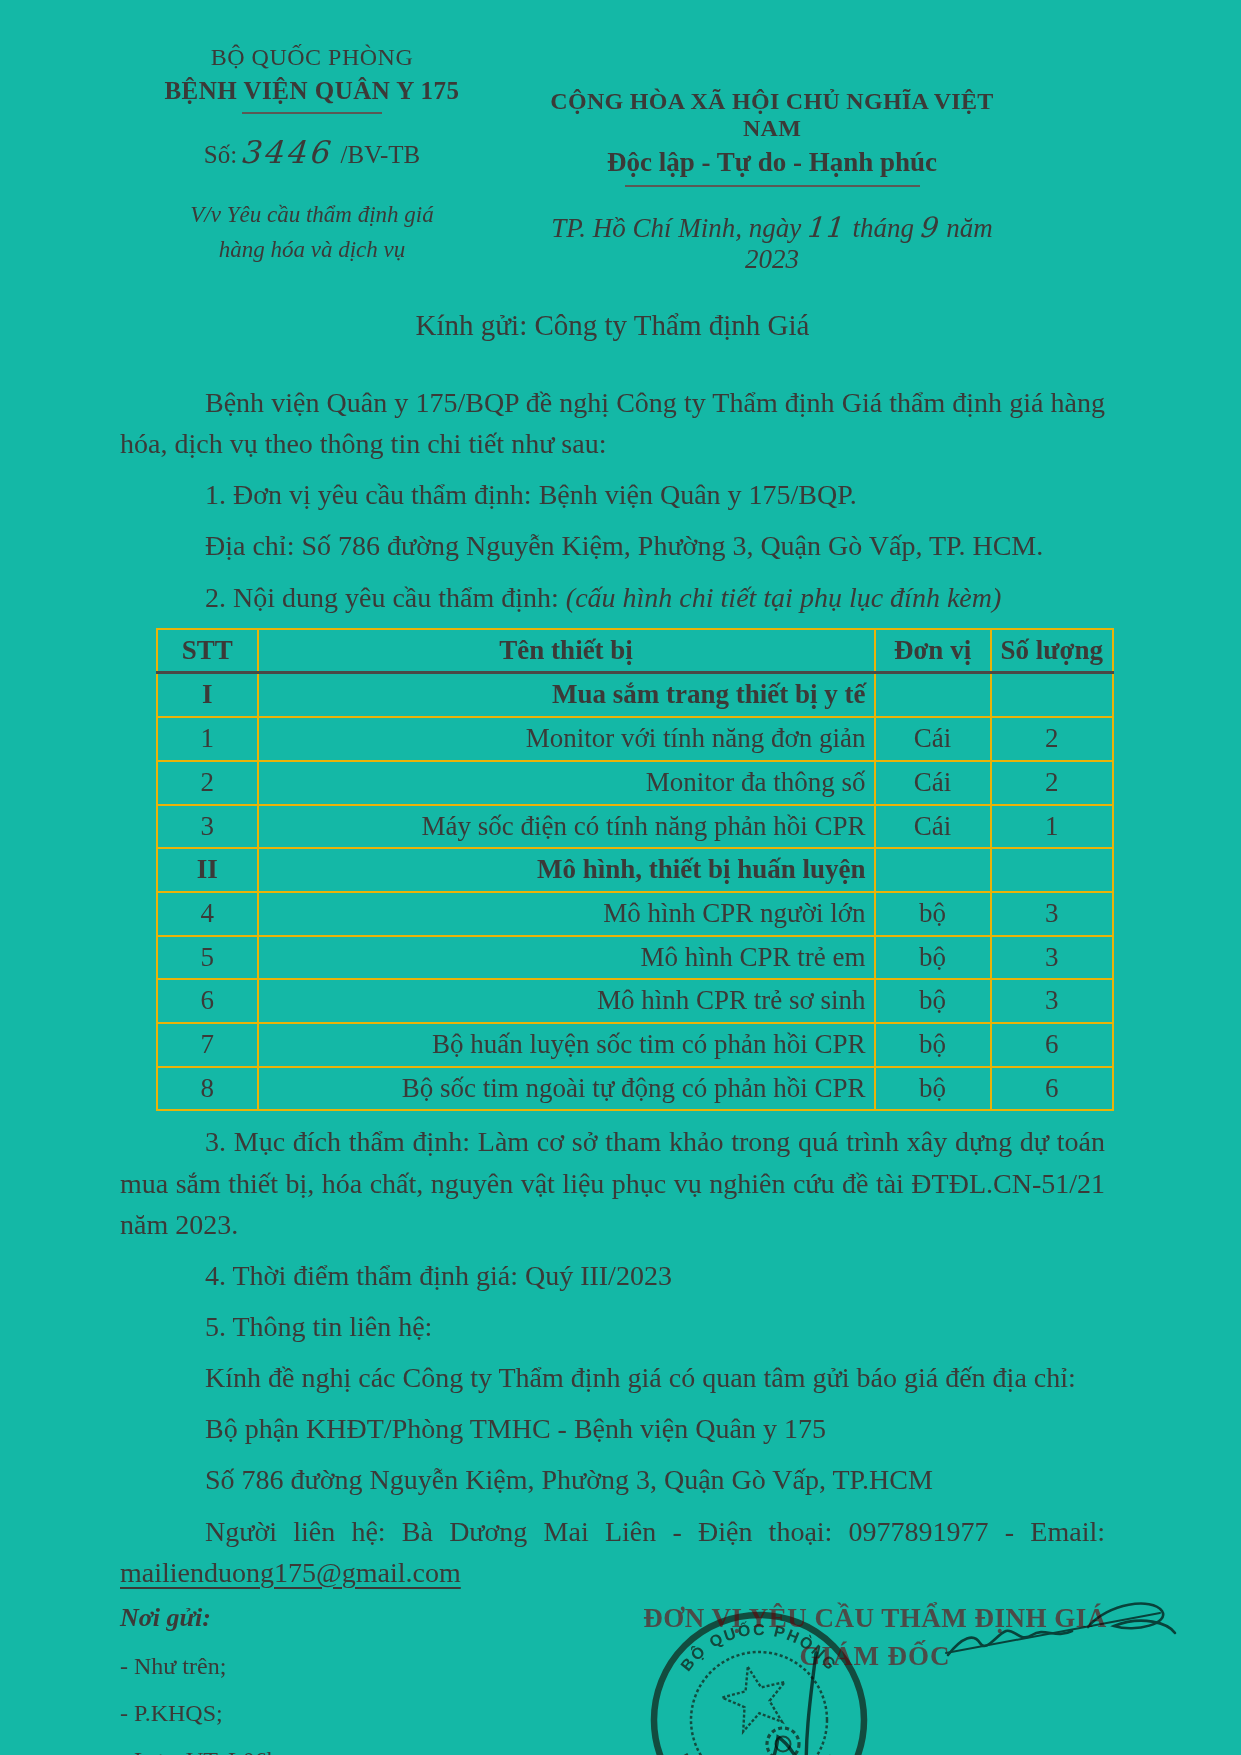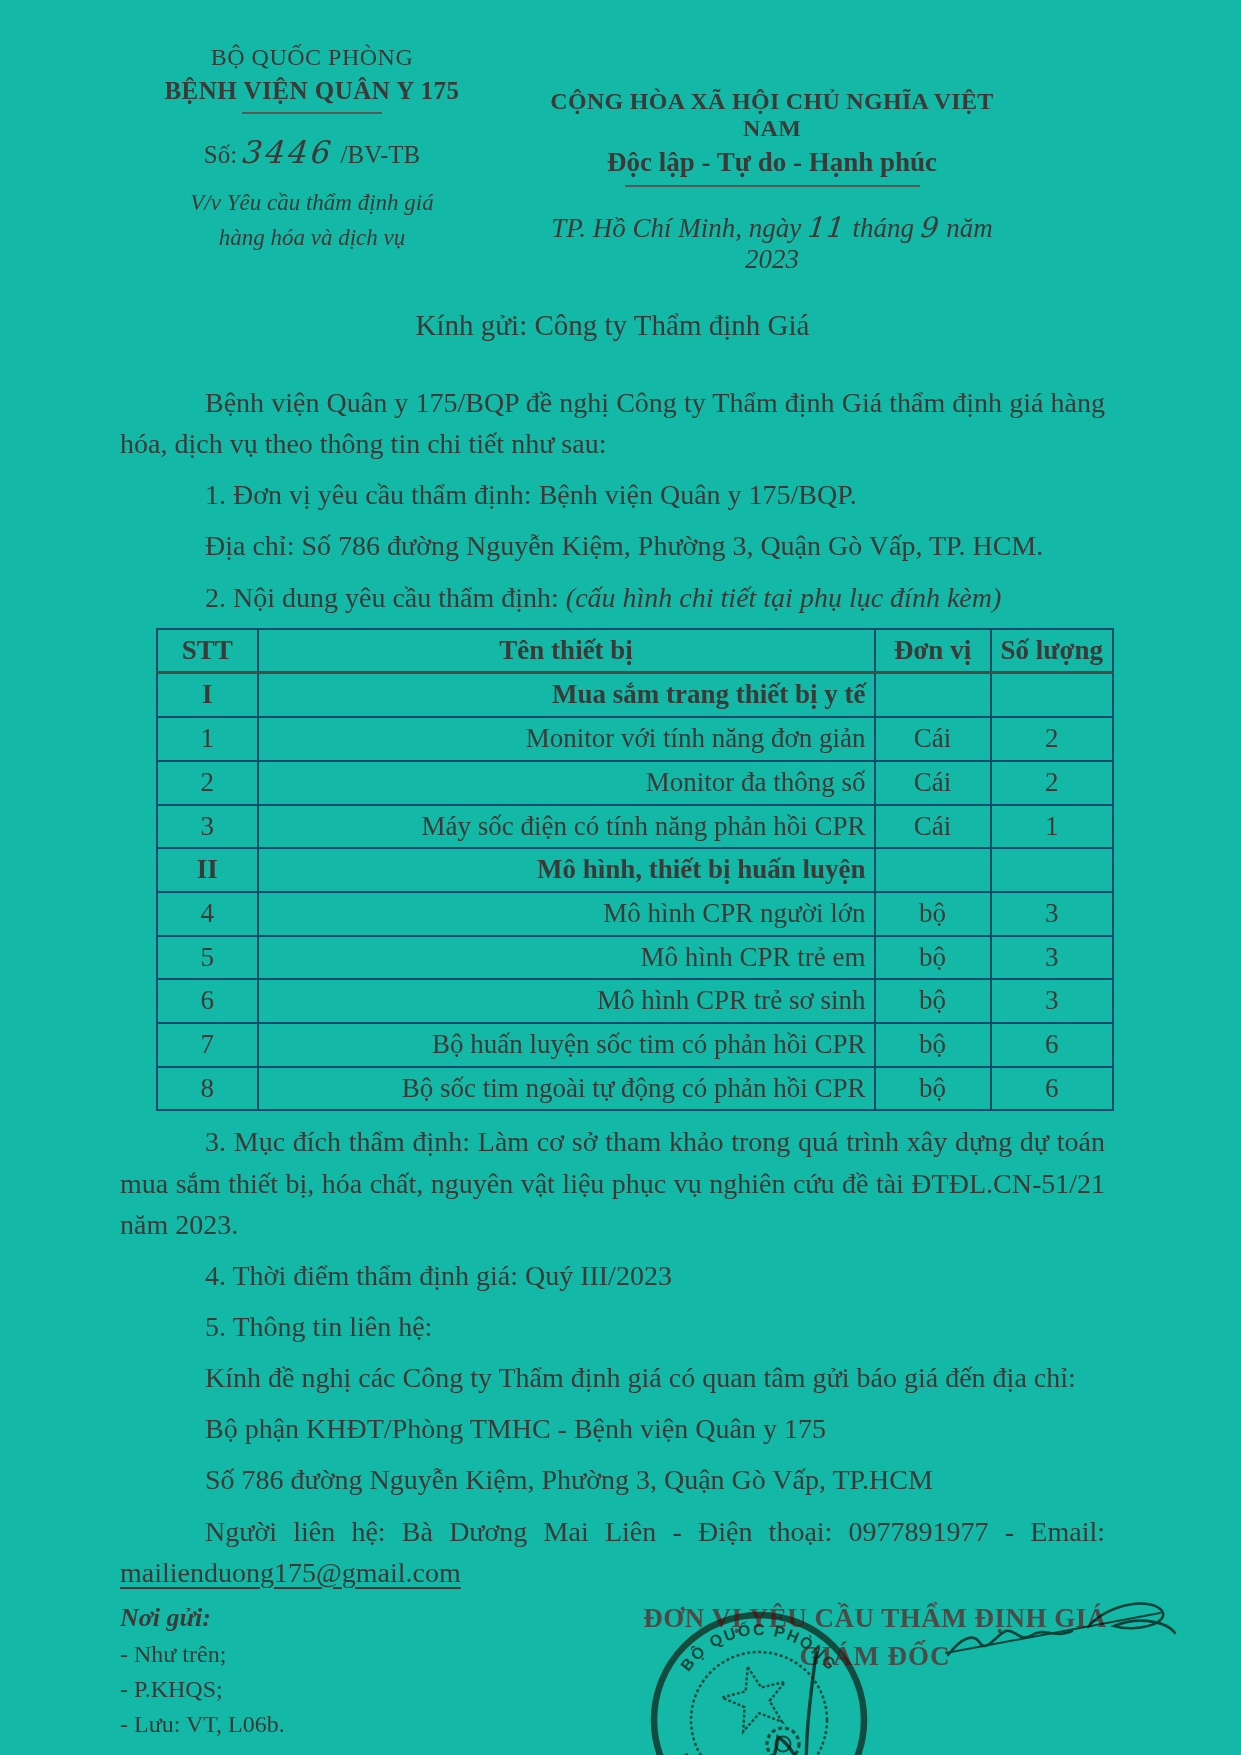--- a/index.html
+++ b/index.html
@@ -21,53 +21,53 @@
   .org-name{font-size:25px;font-weight:bold;margin-top:6px;letter-spacing:.5px;}
   .rule-sm{width:140px;border-bottom:2px solid #5a5955;margin:7px auto 0;}
   .rule-lg{width:295px;border-bottom:2px solid #5a5955;margin:7px auto 0;}
   .nat1{font-size:24px;font-weight:bold;letter-spacing:.3px;}
   .nat2{font-size:27px;font-weight:bold;margin-top:5px;}
   .doc-no{font-size:25px;margin-top:20px;}
   .hand{font-style:italic;font-family:"DejaVu Serif",serif;letter-spacing:3px;display:inline-block;transform:skewX(-6deg);}
   .doc-no .hand{font-size:31px;}
   .place-date{font-size:27px;font-style:italic;margin-top:24px;}
   .place-date .hand{font-size:28px;letter-spacing:1px;}
-  .subject{font-size:23px;font-style:italic;margin-top:16px;line-height:1.5;}
+  .subject{font-size:23px;font-style:italic;margin-top:28px;line-height:1.5;}
   
   .salutation{text-align:center;font-size:29px;margin-top:34px;}
   .body{margin-top:40px;font-size:28px;line-height:1.47;}
   .para{margin:0 0 10px 0;text-indent:85px;}
   .just{text-align:justify;}
   .italic{font-style:italic;}
   
   table.items{
     border-collapse:collapse;
     width:958px;margin:8px 0 10px 36px;
     font-size:27px;
   }
   table.items th,table.items td{
-    border:2px solid #0c4a6e;
+    border:2px solid #eab308;
     padding:1px 8px;height:34px;
     font-weight:normal;
   }
   table.items thead th{font-weight:bold;border-bottom:3px solid #4a4946;}
   .col-stt{width:84px;text-align:center;}
   .col-name{width:620px;text-align:right;}
   .col-unit{width:100px;text-align:center;margin-left:26px;}
   .col-qty{width:106px;text-align:center;}
   thead .col-name{text-align:center;}
   tr.section td{font-weight:bold;}
   
   .contact{margin:0 0 6px 0;text-indent:85px;text-align:justify;}
   .email{text-decoration:underline;text-underline-offset:5px;}
   
   .footer{position:relative;height:330px;margin-top:10px;}
   .send-to{position:absolute;left:0;top:0;font-size:24px;}
   .send-to .label{font-size:26px;font-weight:bold;font-style:italic;}
-  .send-to .item{margin-top:8px;}
+  .send-to .item{margin-top:20px;}
   .sign-block{position:absolute;left:425px;top:0;width:660px;text-align:center;color:#4c4b48;}
   .sign-title{font-size:27px;font-weight:bold;letter-spacing:.5px;}
   .sign-role{font-size:27px;font-weight:bold;margin-top:7px;letter-spacing:1px;}
   .stamp-svg{position:absolute;left:524px;top:2px;mix-blend-mode:multiply;}
   .sig-svg{position:absolute;left:400px;top:-30px;mix-blend-mode:multiply;}
 </style>
 </head>
 <body>
 
 <div class="page">

